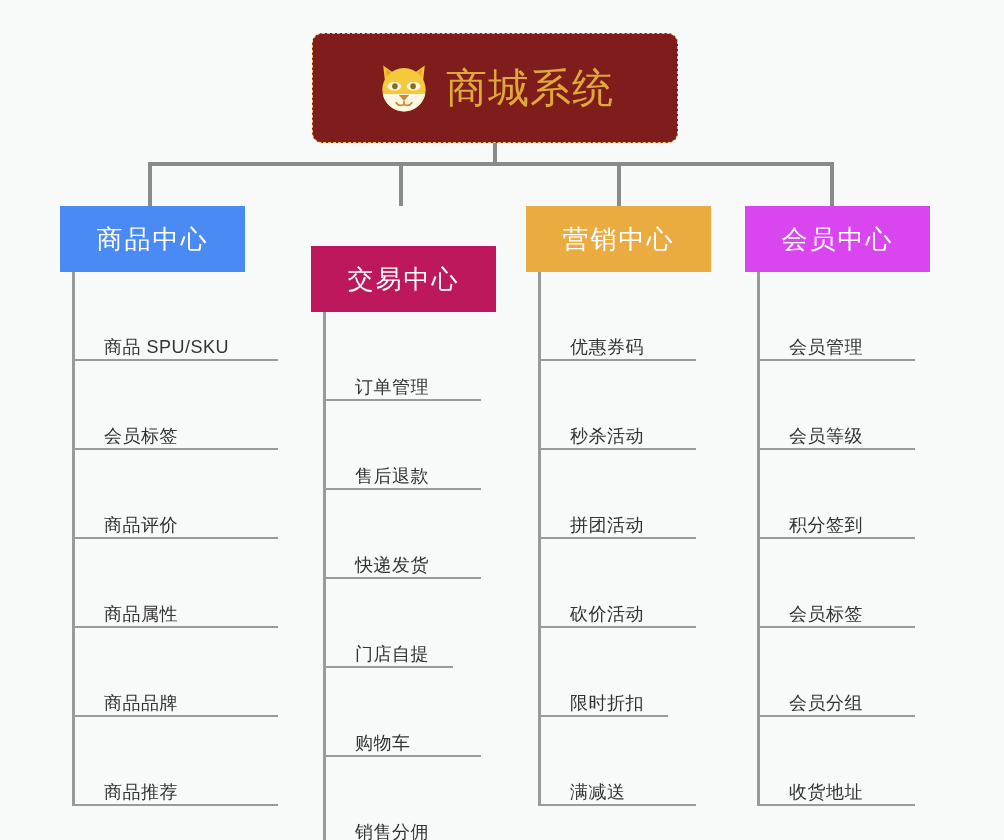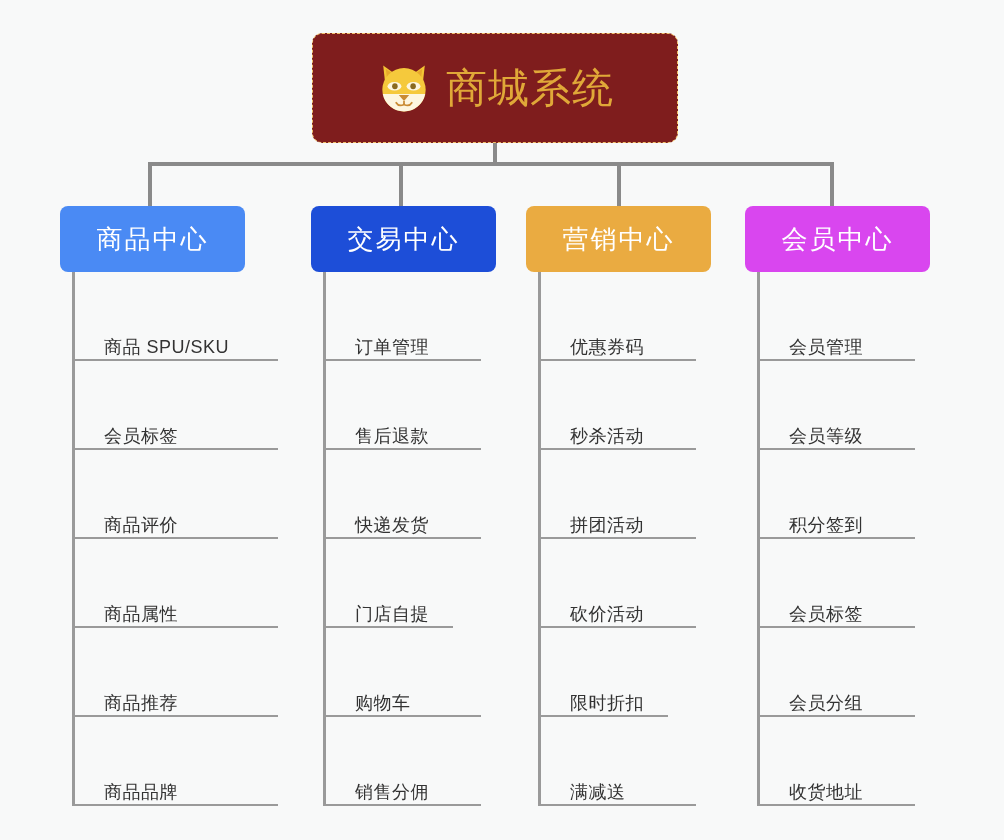--- a/index.html
+++ b/index.html
@@ -76,21 +76,21 @@
   .drop-2 { left: 617px; }
   .drop-3 { left: 830px; }
 
   
   .cat-col {
     position: absolute;
     top: 206px;
   }
   .cat-box {
     height: 66px;
-    border-radius: 8px;
+    border-radius: 0;
     display: flex;
     align-items: center;
     justify-content: center;
     color: #ffffff;
     font-size: 26px;
     letter-spacing: 2px;
     box-sizing: border-box;
   }
 
   
@@ -129,21 +129,21 @@
     background: #9a9a9a;
   }
 
   
   .col-0 { left: 60px;  width: 250px; }
   .col-1 { left: 311px; width: 205px; }
   .col-2 { left: 526px; width: 200px; }
   .col-3 { left: 745px; width: 200px; }
 
   .col-0 .cat-box { width: 185px; background: #4a8af4; }
-  .col-1 .cat-box { width: 185px; background: #1d4ed8; }
+  .col-1 .cat-box { width: 185px; background: #be185d; margin-top: 40px; }
   .col-2 .cat-box { width: 185px; background: #eaab41; }
   .col-3 .cat-box { width: 185px; background: #d946ef; }
 
   
   .col-0 .leaf-rule { width: 206px; }
   .col-1 .leaf-rule { width: 158px; }
   .col-2 .leaf-rule { width: 158px; }
   .col-3 .leaf-rule { width: 158px; }
   .col-1 .leaf-item:nth-child(5) .leaf-rule { width: 130px; }
   .col-2 .leaf-item:nth-child(6) .leaf-rule { width: 130px; }
@@ -198,25 +198,25 @@
       </div>
       <div class="leaf-item">
         <span class="leaf-label">商品评价</span>
         <span class="leaf-rule"></span>
       </div>
       <div class="leaf-item">
         <span class="leaf-label">商品属性</span>
         <span class="leaf-rule"></span>
       </div>
       <div class="leaf-item">
+        <span class="leaf-label">商品品牌</span>
+        <span class="leaf-rule"></span>
+      </div>
+      <div class="leaf-item">
         <span class="leaf-label">商品推荐</span>
-        <span class="leaf-rule"></span>
-      </div>
-      <div class="leaf-item">
-        <span class="leaf-label">商品品牌</span>
         <span class="leaf-rule"></span>
       </div>
     </div>
   </div>
 
   <div class="cat-col col-1">
     <div class="cat-box">
       <span>交易中心</span>
     </div>
     <div class="leaf-wrap">

